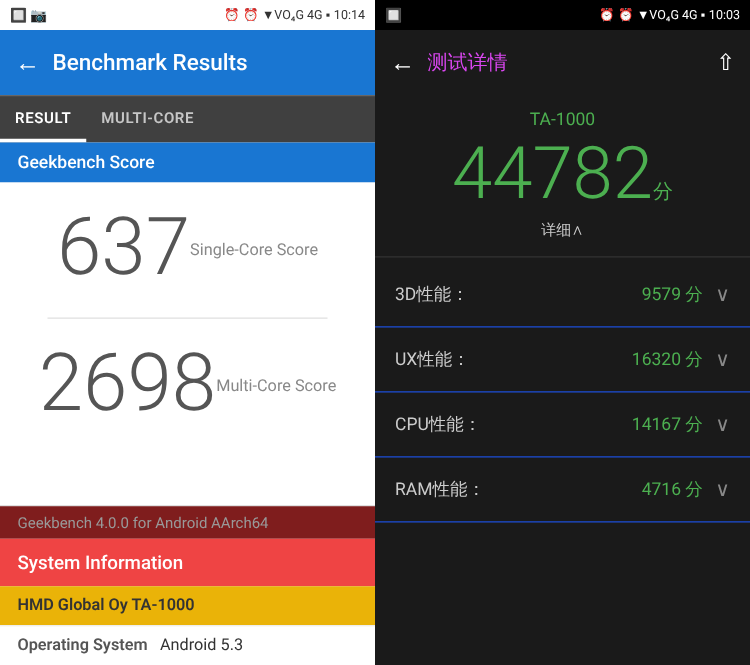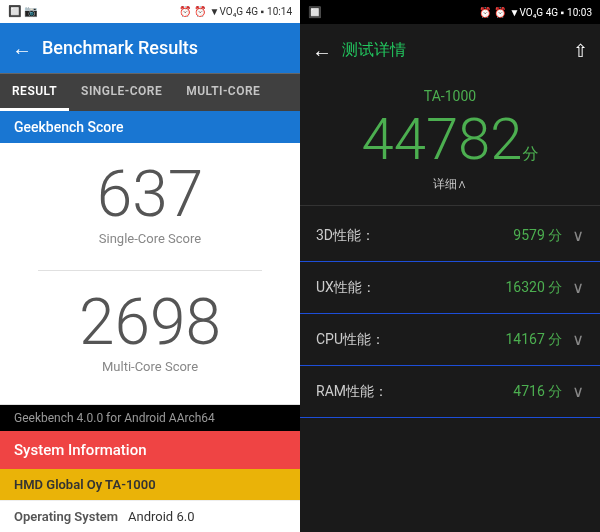--- a/index.html
+++ b/index.html
@@ -94,21 +94,21 @@
       background: #fff;
       flex: 1;
       display: flex;
       flex-direction: column;
       align-items: center;
       padding: 20px 10px 10px;
     }
 
     .score-block {
       display: flex;
-      flex-direction: column;
+      flex-direction: row;
       align-items: center;
       margin-bottom: 20px;
     }
 
     .score-number {
       font-size: 64px;
       font-weight: 300;
       color: #555;
       line-height: 1;
     }
@@ -125,21 +125,21 @@
       height: 1px;
       background: #e0e0e0;
       margin: 4px 0 20px;
     }
 
     .geekbench-version {
       width: 100%;
       padding: 6px 14px;
       font-size: 12px;
       color: #999;
-      background: #000000;
+      background: #7f1d1d;
       border-top: 1px solid #e0e0e0;
     }
 
     .sys-info-header {
       background: #ef4444;
       color: #fff;
       padding: 10px 14px;
       font-size: 15px;
       font-weight: 500;
     }
@@ -207,21 +207,21 @@
       align-items: center;
       gap: 10px;
     }
 
     .back-arrow-right {
       color: #fff;
       font-size: 20px;
     }
 
     .header-title-right {
-      color: #22c55e;
+      color: #d946ef;
       font-size: 16px;
     }
 
     .share-icon {
       color: #fff;
       font-size: 18px;
     }
 
     .model-name {
       color: #4caf50;
@@ -303,21 +303,20 @@
     </span>
   </div>
 
   <div class="header-left">
     <span class="back-arrow">←</span>
     <span class="header-title">Benchmark Results</span>
   </div>
 
   <div class="tabs-bar">
     <div class="tab-item active">RESULT</div>
-    <div class="tab-item">SINGLE-CORE</div>
     <div class="tab-item">MULTI-CORE</div>
   </div>
 
   <div class="section-header">Geekbench Score</div>
 
   <div class="scores-area">
     <div class="score-block">
       <div class="score-number">637</div>
       <div class="score-label">Single-Core Score</div>
     </div>
@@ -329,21 +328,21 @@
   </div>
 
   <div class="geekbench-version">Geekbench 4.0.0 for Android AArch64</div>
 
   <div class="sys-info-header">System Information</div>
 
   <div class="device-name-row">HMD Global Oy TA-1000</div>
 
   <div class="os-row">
     <span class="os-label">Operating System</span>
-    <span class="os-value">Android 6.0</span>
+    <span class="os-value">Android 5.3</span>
   </div>
 
 </div>
 
 <div class="right-panel">
 
   <div class="status-bar-right">
     <span>🔲</span>
     <span class="status-icons">
       <span>⏰</span>

